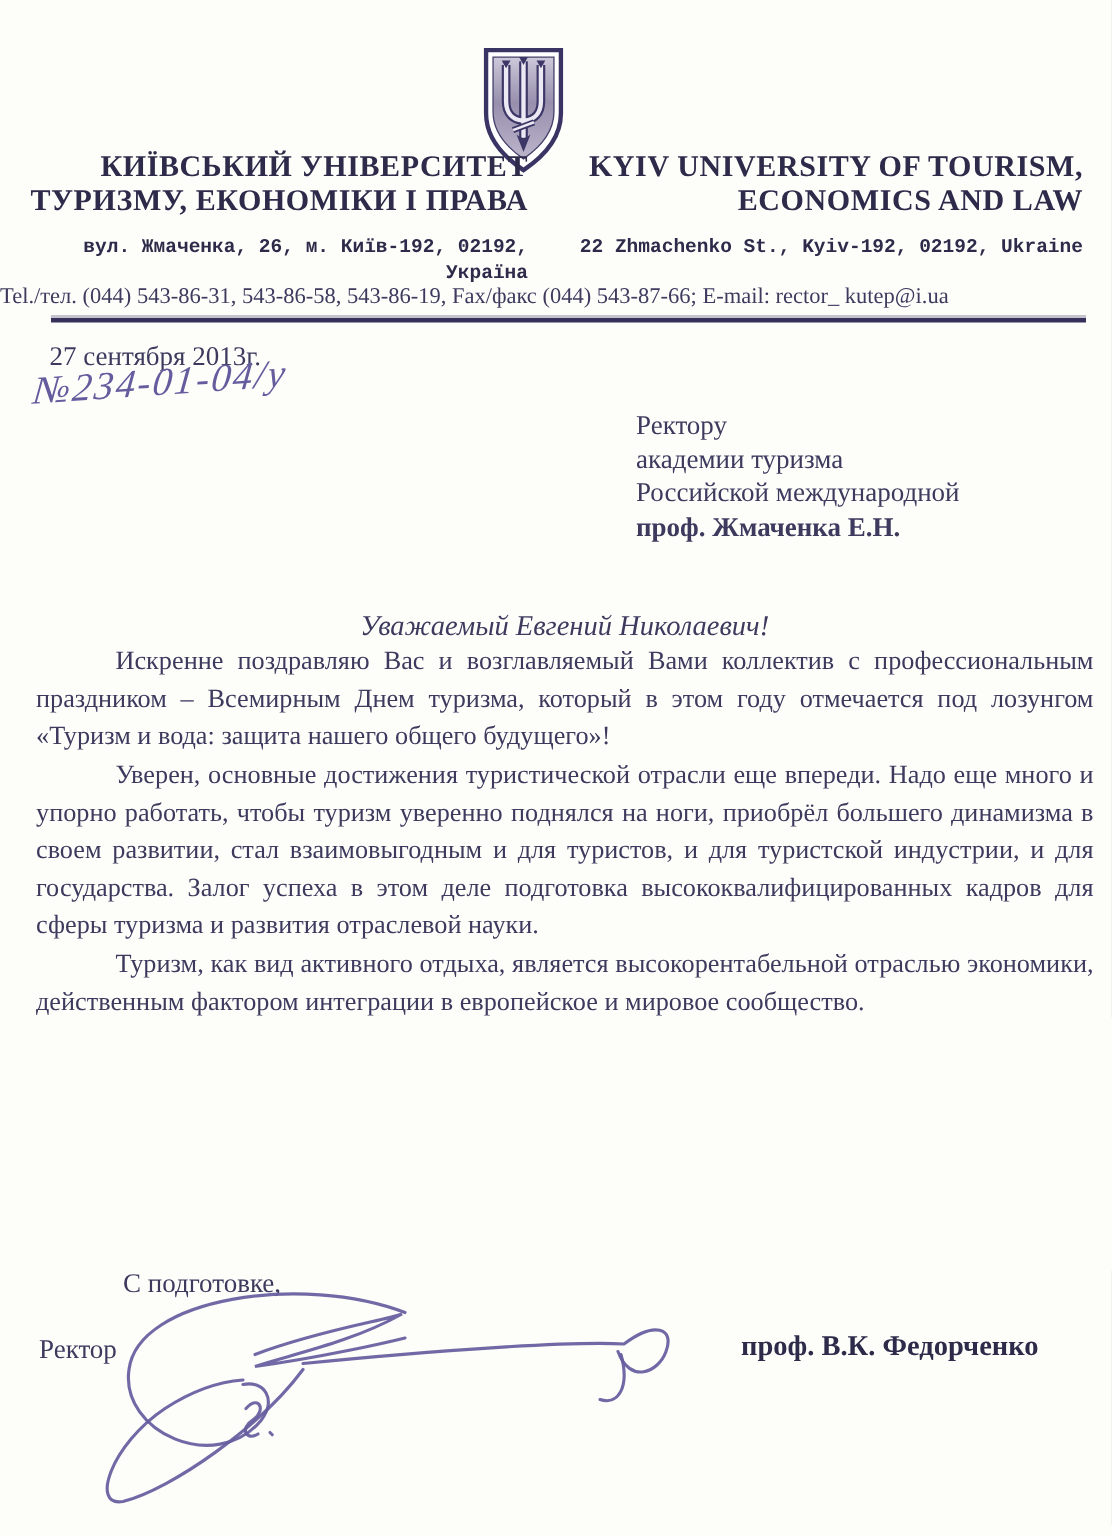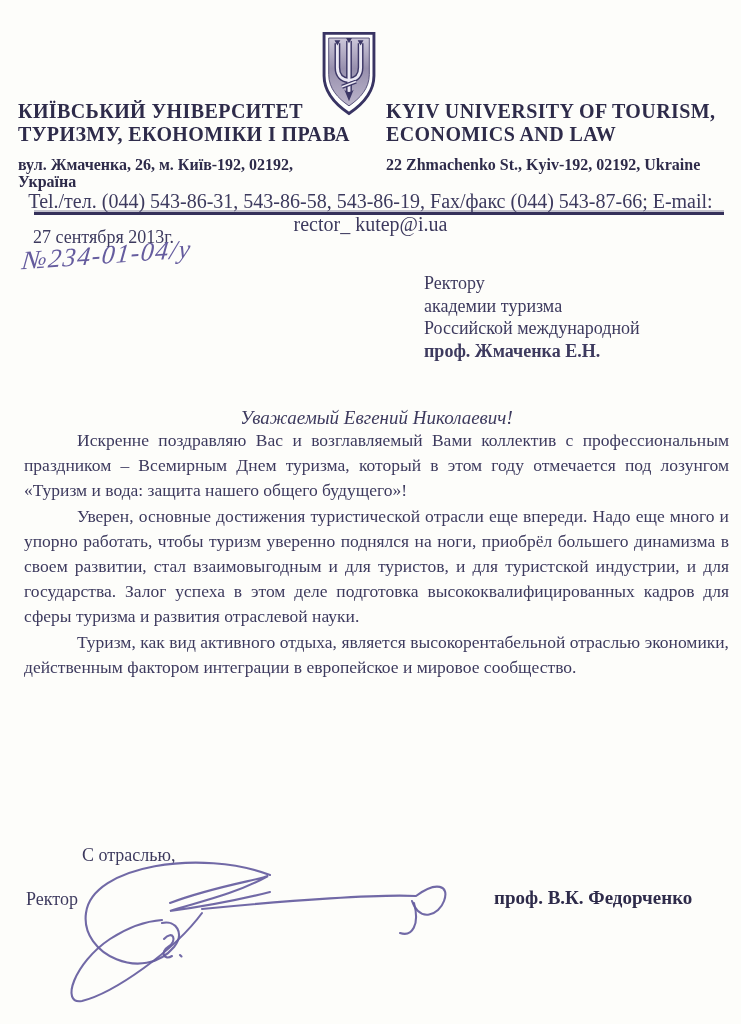--- a/index.html
+++ b/index.html
@@ -7,26 +7,26 @@
     position:relative;
     width:741px;height:1024px;
     margin:0 auto;
     background:var(--paper,#fdfdfa);
     font-family:"Liberation Serif","DejaVu Serif",serif;
     color:var(--ink,#3d3a5e);
     overflow:hidden;
   }
   
   .emblem{position:absolute;left:320px;top:30px;width:58px;height:88px;}
-  .hdr-col{position:absolute;top:100px;text-align:left;line-height:23px;}
+  .hdr-col{position:absolute;top:100px;text-align:right;line-height:23px;}
   .hdr-col.uk{left:18px;width:334px;}
   .hdr-col.en{left:386px;width:336px;}
   .hdr-name{font-weight:bold;font-size:20px;color:var(--ink_dark,#2e2b4a);letter-spacing:.4px;}
-  .hdr-addr{margin-top:10px;font-weight:bold;font-size:16px;line-height:17px;color:var(--ink_dark,#2e2b4a);}
-  .contact-line{position:absolute;left:0;top:190px;width:741px;text-align:center;font-size:20px;color:var(--ink,#3d3a5e);}
+  .hdr-addr{margin-top:10px;font-weight:bold;font-size:13px;line-height:17px;color:var(--ink_dark,#2e2b4a);font-family:Liberation Mono, monospace;}
+  .contact-line{position:absolute;left:0;top:190px;width:741px;font-size:15px;color:var(--ink,#3d3a5e);}
   .rule{position:absolute;left:34px;top:212px;width:690px;height:3px;background:var(--rule,#35315a);box-shadow:0 -2px 0 rgba(90,86,120,.35);}
   
   .date-line{position:absolute;left:33px;top:227px;font-size:18px;}
   .ref-handwritten{
     position:absolute;left:24px;top:246px;
     font-size:26px;font-style:italic;letter-spacing:1.5px;
     color:var(--pen,#655c9e);
     transform:rotate(-4deg) skewX(-10deg);
     transform-origin:left top;
   }
@@ -105,21 +105,21 @@
   </div>
 
   <div class="salutation">Уважаемый Евгений Николаевич!</div>
 
   <div class="body-text">
     <p>Искренне поздравляю Вас и возглавляемый Вами коллектив с профессиональным праздником – Всемирным Днем туризма, который в этом году отмечается под лозунгом «Туризм и вода: защита нашего общего будущего»!</p>
     <p>Уверен, основные достижения туристической отрасли еще впереди. Надо еще много и упорно работать, чтобы туризм уверенно поднялся на ноги, приобрёл большего динамизма в своем развитии, стал взаимовыгодным и для туристов, и для туристской индустрии, и для государства. Залог успеха в этом деле подготовка высококвалифицированных кадров для сферы туризма и развития отраслевой науки.</p>
     <p>Туризм, как вид активного отдыха, является высокорентабельной отраслью экономики, действенным фактором интеграции в европейское и мировое сообщество.</p>
   </div>
 
-  <div class="regards">С отраслью,</div>
+  <div class="regards">С подготовке,</div>
   <div class="signer-title">Ректор</div>
 
   <svg class="signature" viewBox="0 0 410 165" aria-hidden="true">
 
     <path d="M218,32 C150,6 40,22 34,70 C28,112 92,140 122,104 C133,90 124,77 110,80"></path>
 
     <path d="M118,60 C160,44 206,37 216,33 C182,52 142,60 118,68 C162,62 206,52 218,49"></path>
 
     <path d="M150,66 C240,57 330,51 364,53 C384,38 398,42 392,58 C387,72 368,80 360,58"></path>
 

